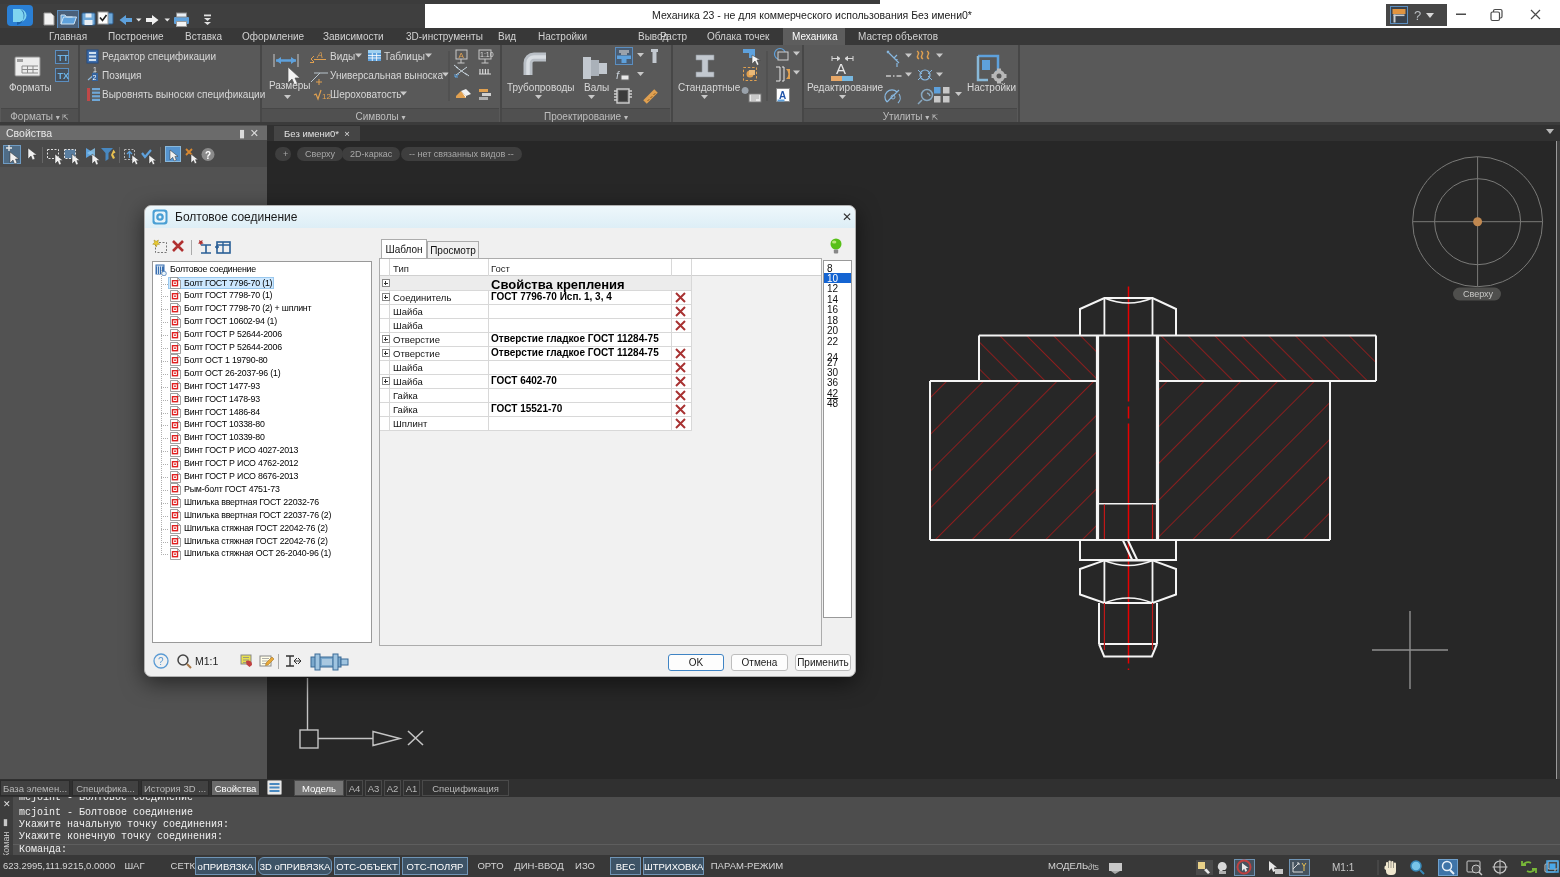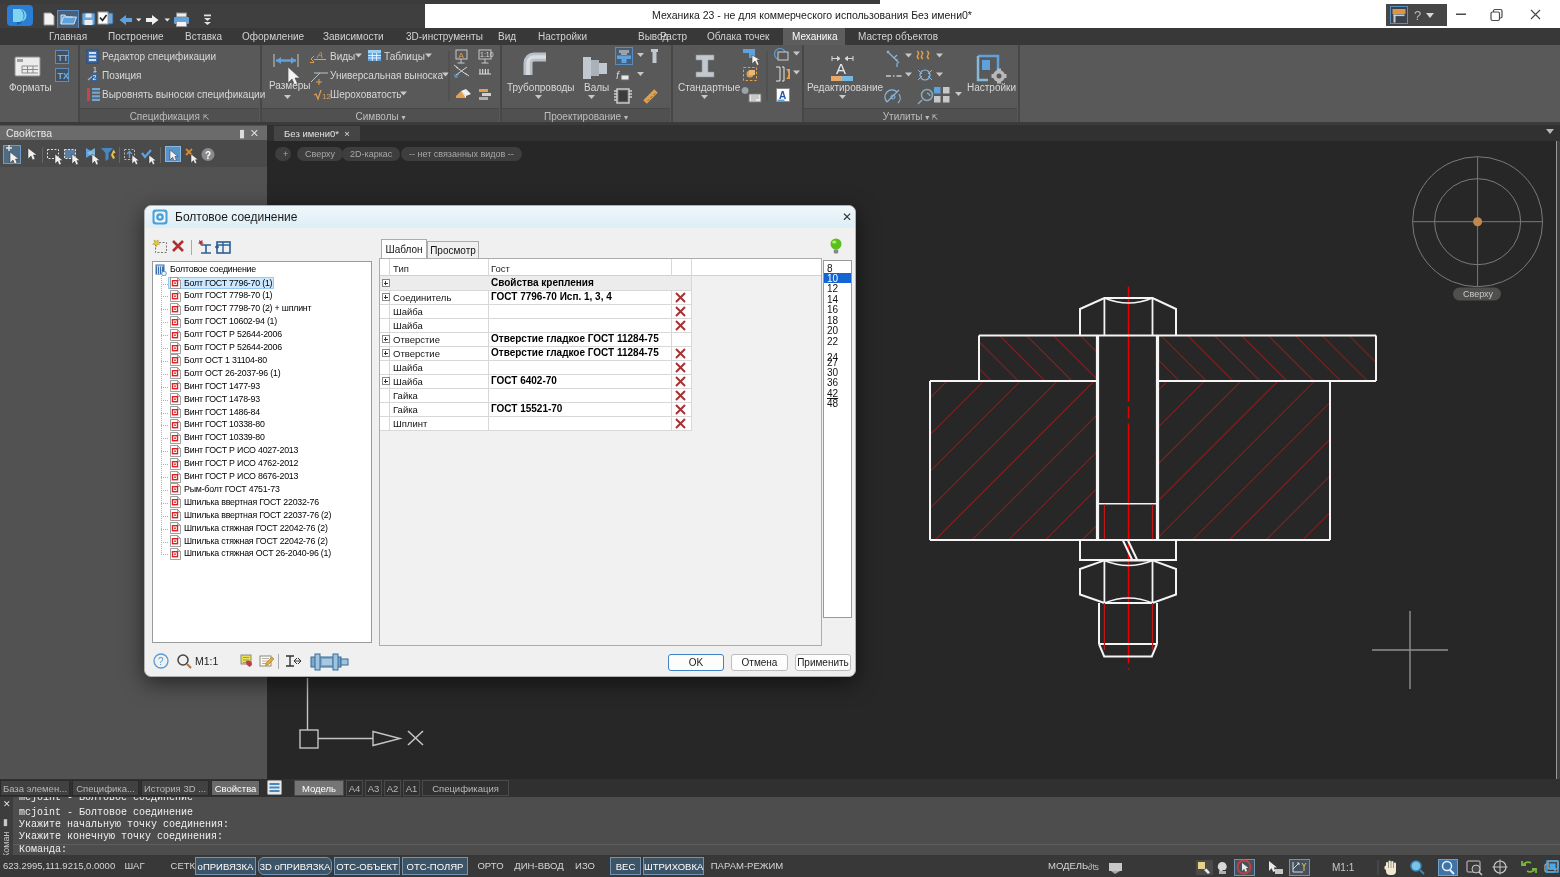--- a/index.html
+++ b/index.html
@@ -141,25 +141,25 @@
     <span class="tab" style="left:529px;">Настройки</span>
     <span class="tab" style="left:629px;text-align:right;">Вывод</span>
     <span class="tab" style="left:651px;">Растр</span>
     <span class="tab" style="left:698px;">Облака точек</span>
     <span class="tab active" style="left:783px;width:62px;text-align:center;">Механика</span>
     <span class="tab" style="left:849px;">Мастер объектов</span>
   </div>
 
   <div class="abs" id="ribbon">
 
+    <div class="rgroup" style="left:1px;width:77px;">
+      <div class="foot">Форматы <span style="font-size:8px;">▾ ⇱</span></div>
+    </div>
     <div class="rsep" style="left:78px;"></div>
 
-    <div class="rgroup" style="left:80px;width:179px;">
-      <div class="foot">Спецификация <span style="font-size:8px;">⇱</span></div>
-    </div>
     <div class="rsep" style="left:260px;"></div>
 
     <div class="rgroup" style="left:262px;width:237px;">
       <div class="foot">Символы <span style="font-size:8px;">▾</span></div>
     </div>
     <div class="rsep" style="left:500px;"></div>
 
     <div class="rgroup" style="left:502px;width:168px;">
       <div class="foot">Проектирование <span style="font-size:8px;">▾</span></div>
     </div>
@@ -679,21 +679,21 @@
         </svg>
         <span style="position:absolute;left:31px;top:80.0px;">Болт ГОСТ Р 52644-2006</span>
         <div style="position:absolute;left:8px;top:98.9px;width:8px;height:1px;background-image:linear-gradient(90deg,#b0b0b0 50%, transparent 50%);background-size:2px 1px;"></div>
         <svg style="position:absolute;left:17px;top:92.4px;" width="11" height="12" viewBox="0 0 11 12">
           <path d="M0.5 0.5 h7 l3 3 v8 h-10 z" fill="#fff" stroke="#888" stroke-width="0.8"></path>
           <path d="M7.5 0.5 v3 h3 z" fill="#d8d8d8" stroke="#888" stroke-width="0.6"></path>
           <rect x="1.8" y="3" width="6.4" height="6.4" fill="#e02020"></rect>
           <rect x="3.2" y="4.4" width="3.6" height="3.6" fill="#fff"></rect>
           <rect x="4.2" y="5.4" width="1.6" height="1.6" fill="#e02020"></rect>
         </svg>
-        <span style="position:absolute;left:31px;top:92.9px;">Болт ОСТ 1 31104-80</span>
+        <span style="position:absolute;left:31px;top:92.9px;">Болт ОСТ 1 19790-80</span>
         <div style="position:absolute;left:8px;top:111.8px;width:8px;height:1px;background-image:linear-gradient(90deg,#b0b0b0 50%, transparent 50%);background-size:2px 1px;"></div>
         <svg style="position:absolute;left:17px;top:105.3px;" width="11" height="12" viewBox="0 0 11 12">
           <path d="M0.5 0.5 h7 l3 3 v8 h-10 z" fill="#fff" stroke="#888" stroke-width="0.8"></path>
           <path d="M7.5 0.5 v3 h3 z" fill="#d8d8d8" stroke="#888" stroke-width="0.6"></path>
           <rect x="1.8" y="3" width="6.4" height="6.4" fill="#e02020"></rect>
           <rect x="3.2" y="4.4" width="3.6" height="3.6" fill="#fff"></rect>
           <rect x="4.2" y="5.4" width="1.6" height="1.6" fill="#e02020"></rect>
         </svg>
         <span style="position:absolute;left:31px;top:105.8px;">Болт ОСТ 26-2037-96 (1)</span>
         <div style="position:absolute;left:8px;top:124.7px;width:8px;height:1px;background-image:linear-gradient(90deg,#b0b0b0 50%, transparent 50%);background-size:2px 1px;"></div>
@@ -831,21 +831,21 @@
         <span style="position:absolute;left:111px;top:3.5px;font-size:9.5px;color:#222;">Гост</span>
         <div style="position:absolute;left:9px;top:0;width:1px;height:172px;background:#d8d8d8;"></div>
         <div style="position:absolute;left:108.3px;top:0;width:1px;height:172px;background:#d8d8d8;"></div>
         <div style="position:absolute;left:290.7px;top:0;width:1px;height:172px;background:#d8d8d8;"></div>
         <div style="position:absolute;left:311.2px;top:0;width:1px;height:172px;background:#d8d8d8;"></div>
         <div style="position:absolute;left:0px;top:17px;width:311px;height:14px;background:#ececec;"></div>
         <div style="position:absolute;left:0;top:31px;width:311px;height:1px;background:#d8d8d8;"></div>
         <div style="position:absolute;left:1.5px;top:20px;width:8px;height:8px;border:1px solid #888;background:#fff;"></div>
         <div style="position:absolute;left:3.5px;top:23.6px;width:4px;height:1px;background:#333;"></div>
         <div style="position:absolute;left:5px;top:22.1px;width:1px;height:4px;background:#333;"></div>
-        <span style="position:absolute;left:111px;top:18px;font-size:10px;font-weight:bold;color:#000;">Свойства крепления</span>
+        <span style="position:absolute;left:111px;top:18px;font-size:13px;font-weight:bold;color:#000;">Свойства крепления</span>
         <div style="position:absolute;left:0;top:45px;width:311px;height:1px;background:#d8d8d8;"></div>
         <div style="position:absolute;left:1.5px;top:34px;width:8px;height:8px;border:1px solid #888;background:#fff;"></div>
         <div style="position:absolute;left:3.5px;top:37.6px;width:4px;height:1px;background:#333;"></div>
         <div style="position:absolute;left:5px;top:36.1px;width:1px;height:4px;background:#333;"></div>
         <span style="position:absolute;left:13px;top:33px;font-size:9.5px;color:#111;">Соединитель</span>
         <span style="position:absolute;left:111px;top:32px;font-size:10px;font-weight:bold;color:#000;">ГОСТ 7796-70 Исп. 1, 3, 4</span>
         <svg style="position:absolute;left:295px;top:32.5px;" width="11" height="11" viewBox="0 0 11 11">
           <path d="M1 1 l9 9 m0 -9 l-9 9" stroke="#a83232" stroke-width="2"></path>
         </svg>
         <div style="position:absolute;left:0;top:59px;width:311px;height:1px;background:#d8d8d8;"></div>

